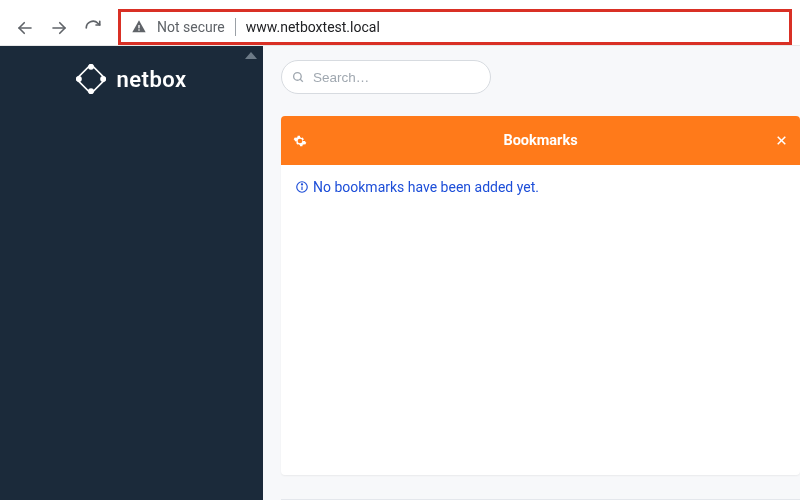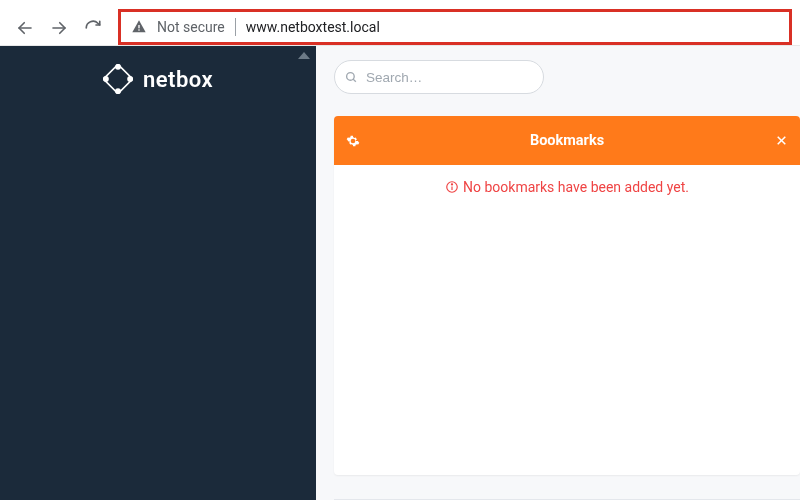--- a/index.html
+++ b/index.html
@@ -10,41 +10,41 @@
     .nav-btn svg { width: 18px; height: 18px; }
     .addr-wrap { flex: 1; margin-left: 8px; }
     .addr-highlight { border: 3px solid #d93025; padding: 4px 10px; height: 36px; display: flex; align-items: center; gap: 10px; }
     .warn-icon { color: #5f6368; display: flex; }
     .not-secure { color: #5f6368; font-size: 14px; }
     .addr-sep { width: 1px; height: 18px; background: #9aa0a6; }
     .url { color: #202124; font-size: 14px; }
     
     .app { display: flex; height: 454px; }
     
-    .sidebar { width: 316px; background: #1b2a3a; color: #cfd8dc; position: relative; display: flex; flex-direction: column; }
+    .sidebar { width: 263px; background: #1b2a3a; color: #cfd8dc; position: relative; display: flex; flex-direction: column; }
     .collapse-tri { position: absolute; top: 6px; right: 6px; width: 0; height: 0; border-left: 6px solid transparent; border-right: 6px solid transparent; border-bottom: 7px solid #6c7a87; cursor: pointer; }
     .brand { display: flex; align-items: center; justify-content: center; gap: 10px; padding: 18px 0 22px; }
     .brand-name { color: #fff; font-weight: 600; font-size: 22px; letter-spacing: 0.5px; }
     .brand-logo svg { display: block; }
     .nav-item { display: flex; align-items: center; padding: 10px 18px; cursor: pointer; color: #b6c0c8; font-size: 15px; }
     .nav-item .chev { margin-left: auto; color: #6c7a87; }
     .nav-icon { width: 18px; height: 18px; margin-right: 14px; display: flex; align-items: center; justify-content: center; }
     
     .main { flex: 1; background: #f7f8fa; padding: 14px 0 0 18px; display: flex; flex-direction: column; gap: 22px; }
     .search-box { width: 210px; height: 34px; background: #fff; border: 1px solid #d7dbe0; border-radius: 17px; display: flex; align-items: center; padding: 0 10px; gap: 8px; }
     .search-box input { border: none; outline: none; font-size: 13.5px; color: #333; width: 100%; background: transparent; }
     .search-box input::placeholder { color: #a0a8b0; }
     .search-icon { color: #a0a8b0; display: flex; }
     
     .card { background: #fff; border-radius: 4px; box-shadow: 0 1px 2px rgba(0,0,0,0.06); overflow: hidden; margin-right: 0; }
     .card-header { background: #ff7a1a; color: #fff; height: 49px; display: flex; align-items: center; padding: 0 12px; position: relative; }
     .card-title { position: absolute; left: 50%; transform: translateX(-50%); font-weight: 700; font-size: 14.5px; }
     .card-gear { display: flex; cursor: pointer; }
     .card-close { margin-left: auto; display: flex; cursor: pointer; }
-    .card-body { padding: 14px; text-align: center; color: #ef4444; font-size: 14px; min-height: 310px; }
+    .card-body { padding: 14px; text-align: left; color: #1d4ed8; font-size: 14px; min-height: 310px; }
     .info-icon { display: inline-flex; vertical-align: -2px; margin-right: 4px; }
     .bottom-rule { border-top: 1px solid #e4e7ec; margin-top: auto; }
   </style>
 </head>
 <body>
 
 <div class="browser-bar">
   <div class="nav-btn">
     <svg viewBox="0 0 24 24" fill="none" stroke="currentColor" stroke-width="2.2" stroke-linecap="round" stroke-linejoin="round">
         <line x1="20" y1="12" x2="4" y2="12"></line>

